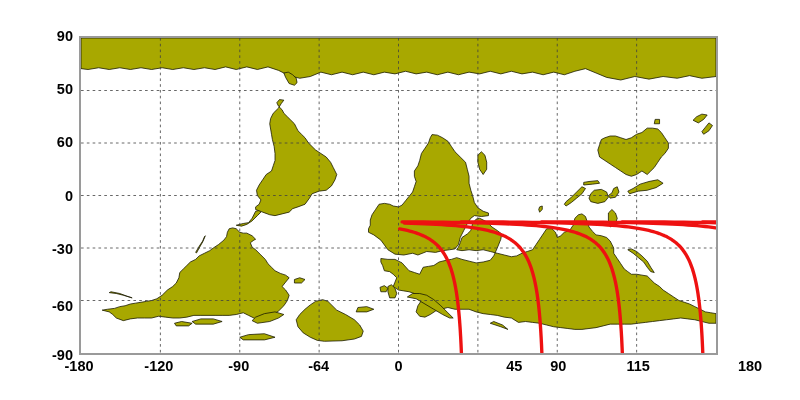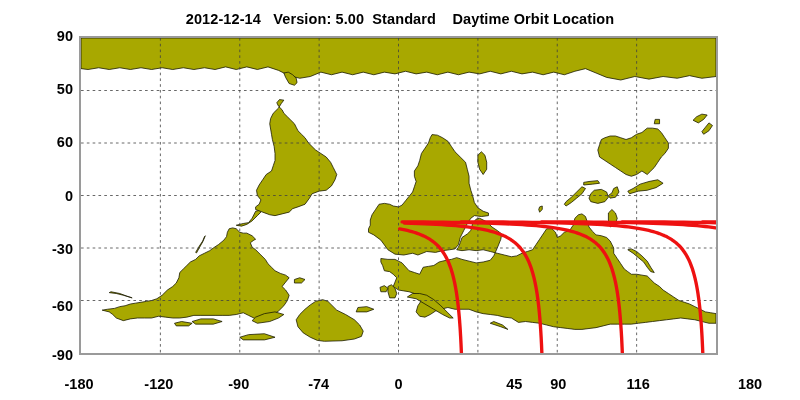--- a/index.html
+++ b/index.html
@@ -47,28 +47,27 @@
   .xtick-label{
     position:absolute;
     top:0;
     font-size:14.5px;
     font-weight:bold;
     color:#000000;
     transform:translateX(-50%);
     white-space:pre;
   }
   #y-axis-labels{position:absolute;left:26px;top:0;width:47px;height:400px;}
-  #x-axis-labels{position:absolute;left:0;top:376px;width:796px;height:22px;}
+  #x-axis-labels{position:absolute;left:0;top:358px;width:796px;height:22px;}
 </style>
 </head>
 <body>
 
 <div id="figure">
 
-  <div id="title">2012-12-14   Version: 5.00  Standard    Daytime Orbit Location</div>
 
   <div id="plot-frame">
     <svg id="map-svg" viewBox="-180 -90 360 180" preserveAspectRatio="none">
 
       <g>
         <rect x="-180" y="-90" width="360" height="180" fill="#ffffff"></rect>
       </g>
 
       <g fill="#a8a800" stroke="#1a1a00" stroke-width="0.45" stroke-linejoin="round">
 
@@ -217,21 +216,21 @@
       <div class="ytick-label" style="top: 142.333px;">60</div>
       <div class="ytick-label" style="top: 195.5px;">0</div>
       <div class="ytick-label" style="top: 248.667px;">-30</div>
       <div class="ytick-label" style="top: 306px;">-60</div>
       <div class="ytick-label" style="top: 355px;">-90</div>
     </div>
   <div id="x-axis-labels">
       <div class="xtick-label" style="left: 79px;">-180</div>
       <div class="xtick-label" style="left: 158.875px;">-120</div>
       <div class="xtick-label" style="left: 238.75px;">-90</div>
-      <div class="xtick-label" style="left: 318.625px;">-74</div>
+      <div class="xtick-label" style="left: 318.625px;">-64</div>
       <div class="xtick-label" style="left: 398.5px;">0</div>
       <div class="xtick-label" style="left: 478.375px; margin-left: 36px;">45</div>
       <div class="xtick-label" style="left: 558.25px;">90</div>
-      <div class="xtick-label" style="left: 638.125px;">116</div>
+      <div class="xtick-label" style="left: 638.125px;">115</div>
       <div class="xtick-label" style="left: 718px; margin-left: 32px;">180</div>
     </div>
 
 </div>
 
 </body></html>

